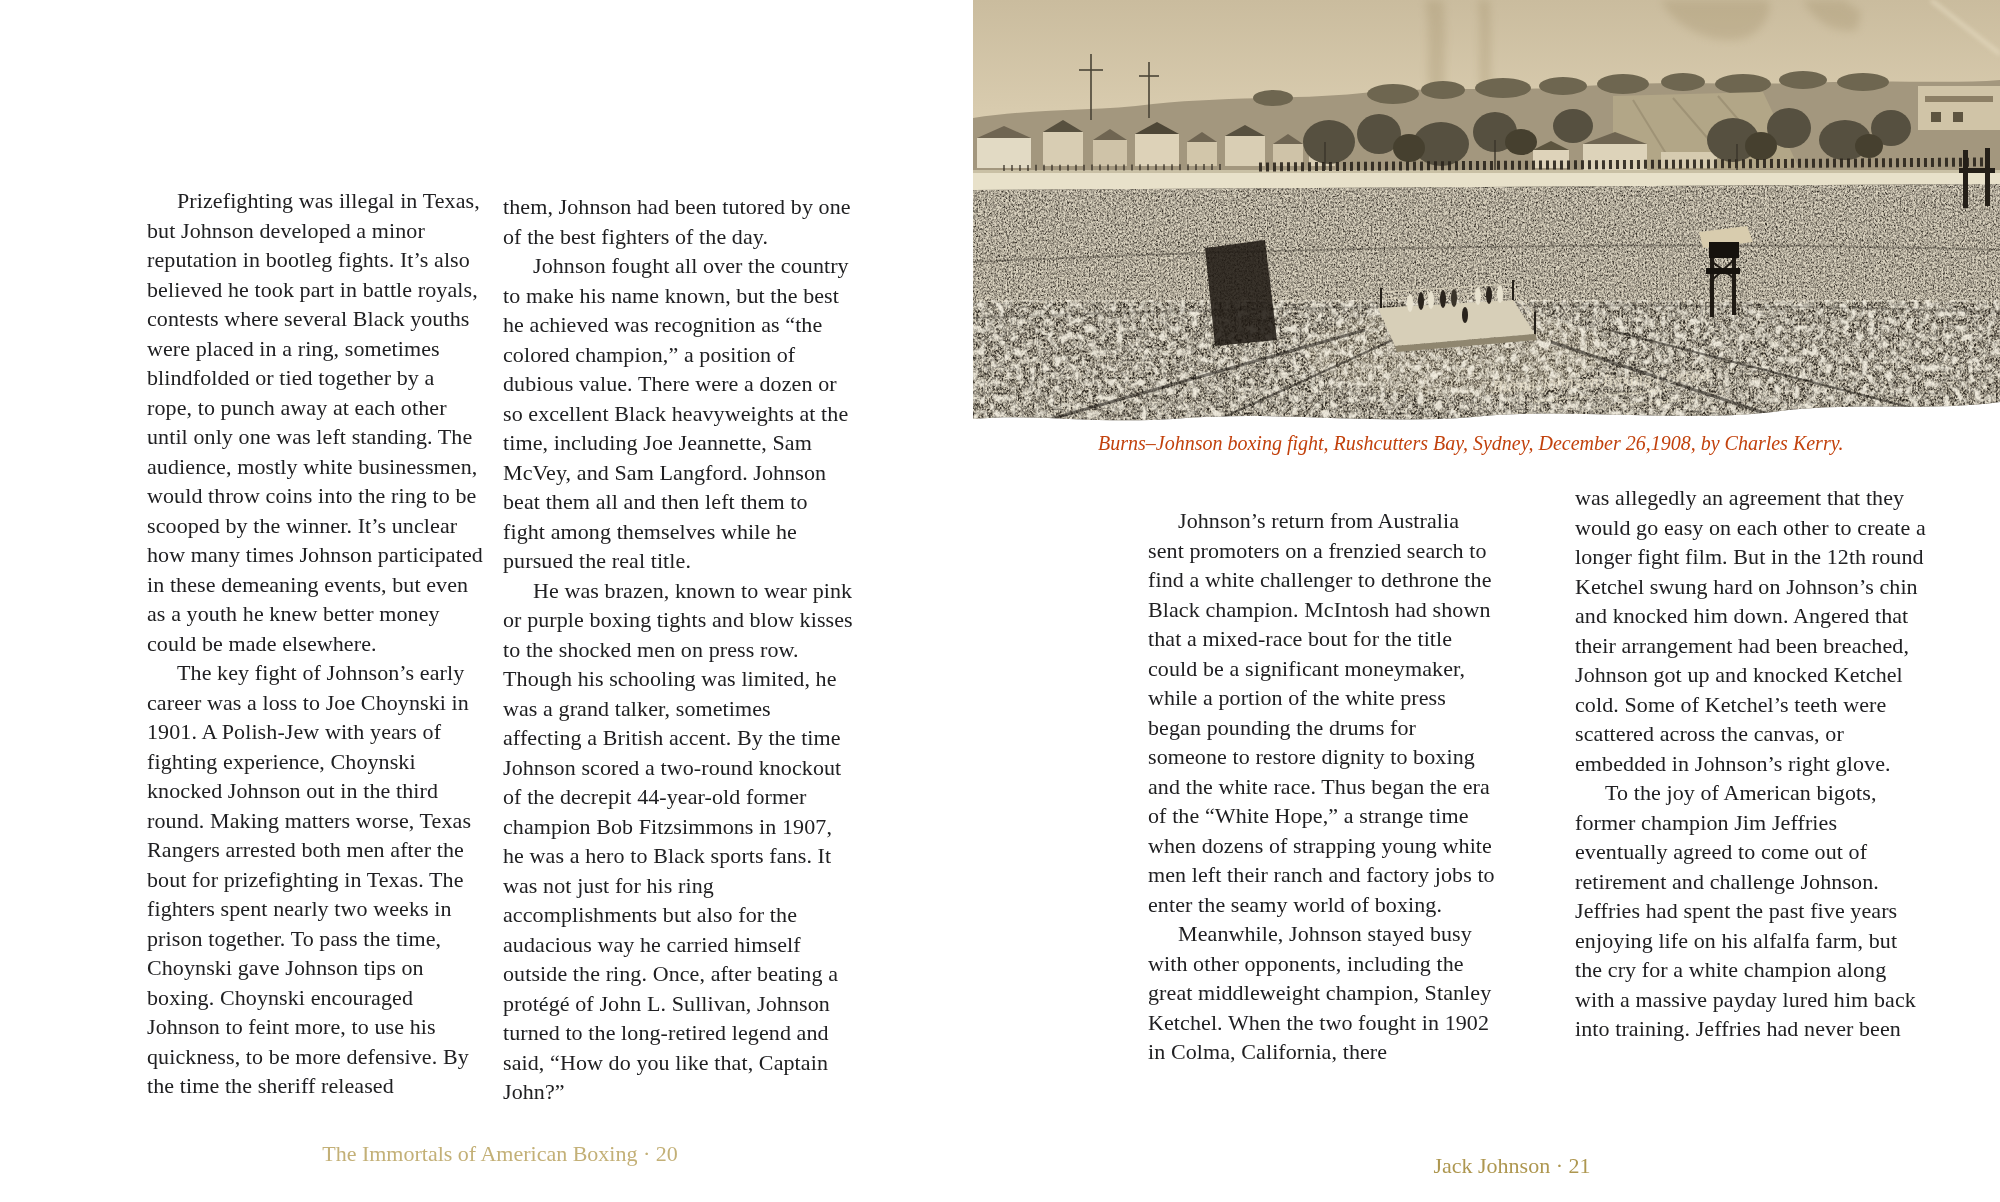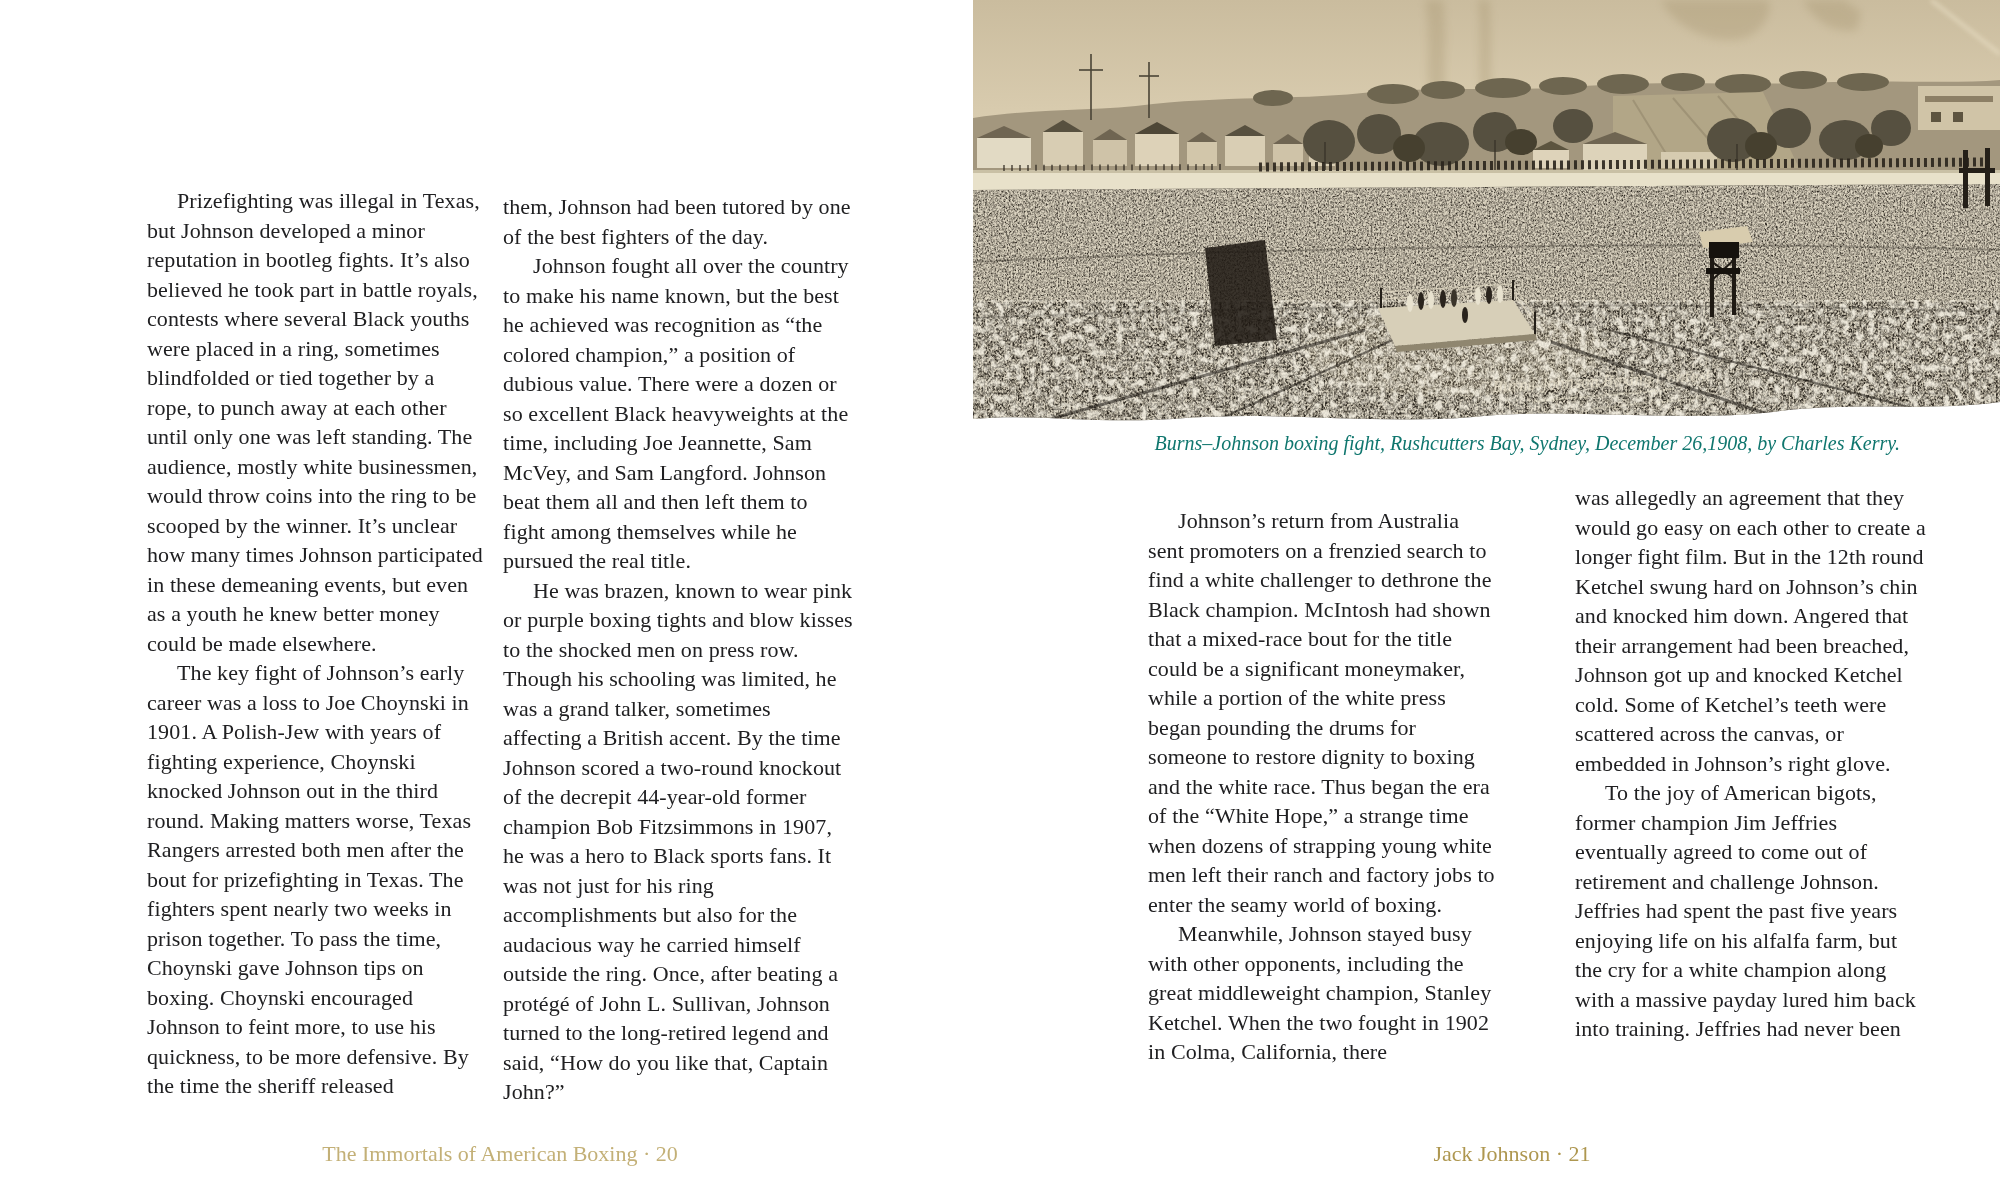--- a/index.html
+++ b/index.html
@@ -7,25 +7,25 @@
           font-family:"Liberation Serif","DejaVu Serif",serif;color:#202022;}
   .col{position:absolute;font-size:22px;line-height:29.5px;letter-spacing:.1px;text-align:left;}
   .col p{margin:0;}
   .col p.indent{text-indent:30px;}
   #left-col-1{left:147px;top:186px;width:336px;}
   #left-col-2{left:503px;top:192px;width:350px;}
   #right-col-1{left:1148px;top:506px;width:352px;}
   #right-col-2{left:1575px;top:483px;width:354px;}
   #photo-wrap{position:absolute;left:973px;top:0;width:1027px;height:424px;}
   #photo-wrap svg{display:block;}
-  #caption{position:absolute;left:1098px;top:432px;width:802px;text-align:right;
-           font-style:italic;font-size:20px;color:#0f766e;}
+  #caption{position:absolute;left:1098px;top:432px;width:802px;text-align:left;
+           font-style:italic;font-size:20px;color:#c2410c;}
   .folio{position:absolute;top:1141px;font-size:22px;text-align:center;}
   #folio-left{left:147px;width:706px;}
-  #folio-right{left:1148px;width:728px;}
+  #folio-right{left:1148px;width:728px;margin-top:12px;}
 </style>
 </head>
 <body>
 
 <div id="spread">
 
   <div class="col" id="left-col-1">
       <p class="indent">Prizefighting was illegal in Texas, but Johnson developed a minor reputation in bootleg fights. It’s also believed he took part in battle royals, contests where several Black youths were placed in a ring, sometimes blindfolded or tied together by a rope, to punch away at each other until only one was left standing. The audience, mostly white businessmen, would throw coins into the ring to be scooped by the winner. It’s unclear how many times Johnson participated in these demeaning events, but even as a youth he knew better money could be made elsewhere.</p>
       <p class="indent">The key fight of Johnson’s early career was a loss to Joe Choynski in 1901. A Polish-Jew with years of fighting experience, Choynski knocked Johnson out in the third round. Making matters worse, Texas Rangers arrested both men after the bout for prizefighting in Texas. The fighters spent nearly two weeks in prison together. To pass the time, Choynski gave Johnson tips on boxing. Choynski encouraged Johnson to feint more, to use his quickness, to be more defensive. By the time the sheriff released</p>
     </div>

